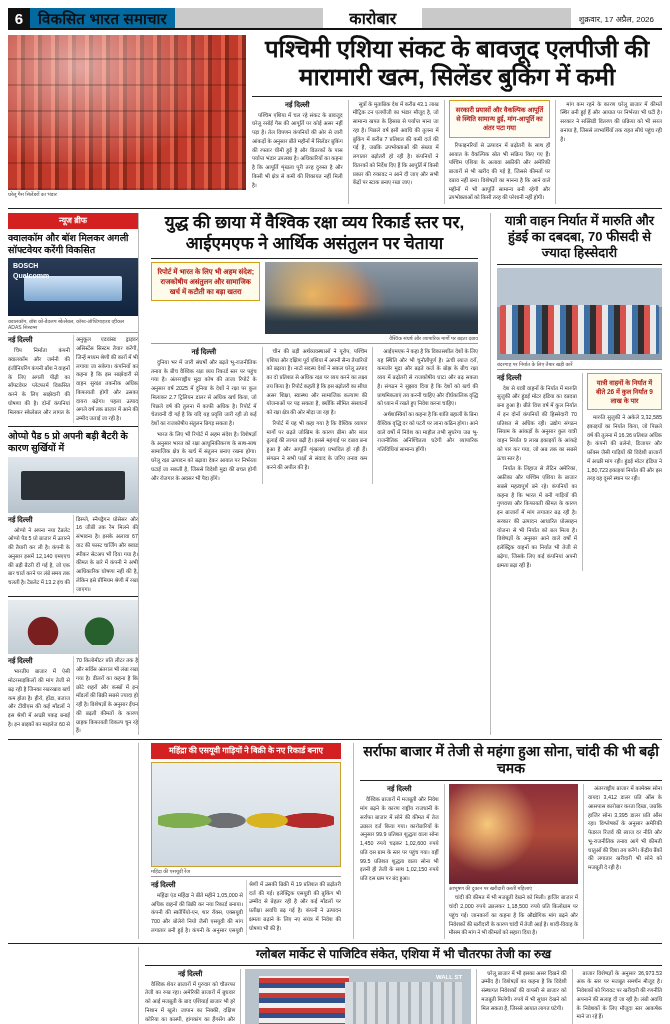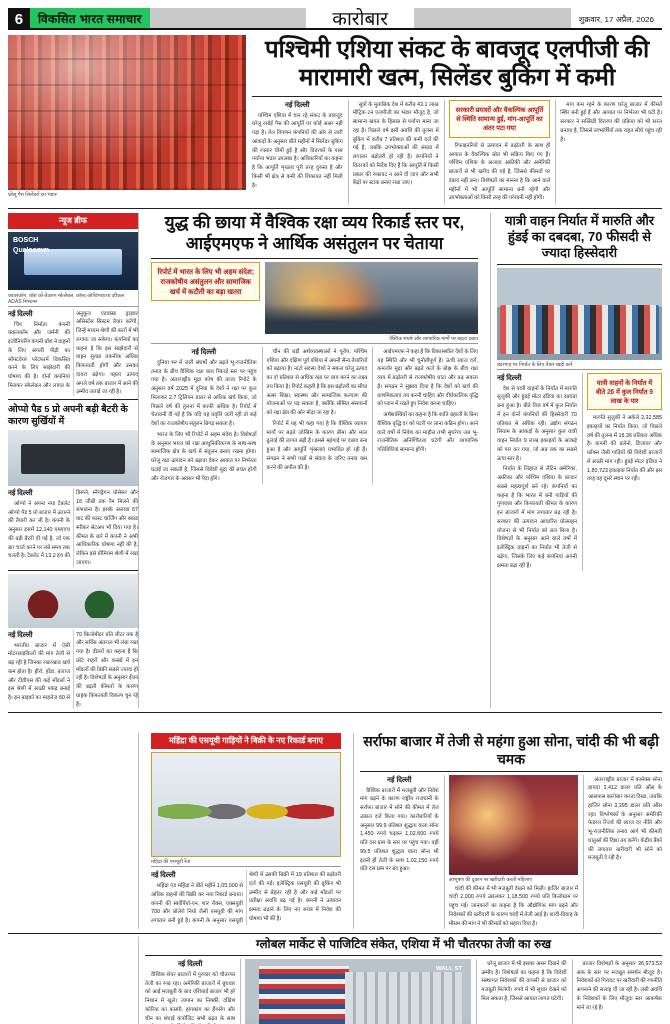--- a/index.html
+++ b/index.html
@@ -8,25 +8,25 @@
     width:670px; height:1024px;
     font-family:"Liberation Sans","DejaVu Sans",sans-serif;
     color:#111; overflow:hidden; position:relative;
   }
   .page { width:670px; height:1024px; padding:8px 8px 6px 8px; position:relative; }
 
   
   .masthead { display:flex; align-items:stretch; height:22px; background:#c9c9c9; border-bottom:2px solid #111; }
   .folio { width:22px; background:#111; color:#fff; font-weight:bold; font-size:15px;
            display:flex; align-items:center; justify-content:center; }
-  .paper-name { background:#22c55e; padding:0 8px; display:flex; align-items:center;
-                font-size:12px; font-weight:bold; letter-spacing:.2px; }
+  .paper-name { background:#0369a1; padding:0 8px; display:flex; align-items:center;
+                font-size:15px; font-weight:bold; letter-spacing:.2px; }
   .mh-spacer { flex:1; }
   .section-name { background:#fff; padding:0 26px; display:flex; align-items:center;
-                  font-size:19px; font-weight:normal; }
+                  font-size:16px; font-weight:bold; }
   .mh-date { background:#fff; padding:0 8px; display:flex; align-items:center;
              font-size:8px; margin-left:auto; }
 
   
   .rule-h { border-top:1px solid #222; }
   .rule-thin { border-top:1px solid #999; }
   .col-sep { border-left:1px solid #bbb; }
 
   .hl-xl { font-size:24px; font-weight:bold; line-height:1.18; text-align:center; letter-spacing:-.2px; }
   .hl-lg { font-size:17px; font-weight:bold; line-height:1.2; text-align:center; }
@@ -191,20 +191,21 @@
   </div>
 
   <div class="rule-h" style="margin:4px 0 0 0;"></div>
 
   <div class="band2">
 
     <div class="left-col">
       <div class="red-banner">न्यूज ब्रीफ</div>
 
       <div style="margin-top:3px;">
+        <div class="hl-sm">क्वालकॉम और बॉश मिलकर अगली सॉफ्टवेयर करेंगी विकसित</div>
         <div class="photo img-chip" style="height:58px; margin:3px 0 1px;">
           <div class="logo-row">BOSCH</div>
           <div class="logo-row2">Qualcomm</div>
         </div>
         <div class="cap">क्वालकॉम, बॉश को-डेवलप स्केलेबल, कॉस्ट-ऑप्टिमाइज्ड व्हीकल ADAS सिस्टम्स</div>
         <div class="rule-thin" style="margin:2px 0;"></div>
         <div class="twocol">
           <div class="dateline" style="text-align:left;">नई दिल्ली</div>
           <div class="body-text">
               <p>चिप निर्माता कंपनी क्वालकॉम और जर्मनी की इंजीनियरिंग कंपनी बॉश ने वाहनों के लिए अगली पीढ़ी का सॉफ्टवेयर प्लेटफार्म विकसित करने के लिए साझेदारी की घोषणा की है। दोनों कंपनियां मिलकर स्केलेबल और लागत के अनुकूल एडवांस्ड ड्राइवर असिस्टेंस सिस्टम तैयार करेंगी, जिन्हें मध्यम श्रेणी की कारों में भी लगाया जा सकेगा। कंपनियों का कहना है कि इस साझेदारी से वाहन सुरक्षा तकनीक अधिक किफायती होगी और उसका दायरा बढ़ेगा। पहला उत्पाद अगले वर्ष तक बाजार में आने की उम्मीद जताई जा रही है।</p>
@@ -296,21 +297,21 @@
           <div class="body-text">
               <p>मारुति सुजुकी ने अकेले 3,32,585 इकाइयों का निर्यात किया, जो पिछले वर्ष की तुलना में 16.36 प्रतिशत अधिक है। कंपनी की बलेनो, डिजायर और फ्रोंक्स जैसी गाड़ियों की विदेशी बाजारों में अच्छी मांग रही। हुंडई मोटर इंडिया ने 1,80,723 इकाइयां निर्यात कीं और इस तरह वह दूसरे स्थान पर रही।</p>
             </div>
         </div>
       </div>
     </div>
   </div>
 
   <div class="rule-h" style="margin:4px 0 0 0;"></div>
 
-  <div class="band2" style="margin-top:20px;">
+  <div class="band2" style="margin-top:3px;">
 
     <div class="left-col"></div>
 
     <div class="mid-col col-sep" style="width:215px; flex:none;">
       <div class="red-banner">महिंद्रा की एसयूवी गाड़ियों ने बिक्री के नए रिकार्ड बनाए</div>
       <div class="photo img-suv" style="height:105px; margin-top:3px; border:1px solid #c9a02a;"></div>
       <div class="cap">महिंद्रा की एसयूवी रेंज</div>
       <div class="rule-thin" style="margin:2px 0 3px;"></div>
       <div class="twocol">
         <div class="dateline" style="text-align:left;">नई दिल्ली</div>

